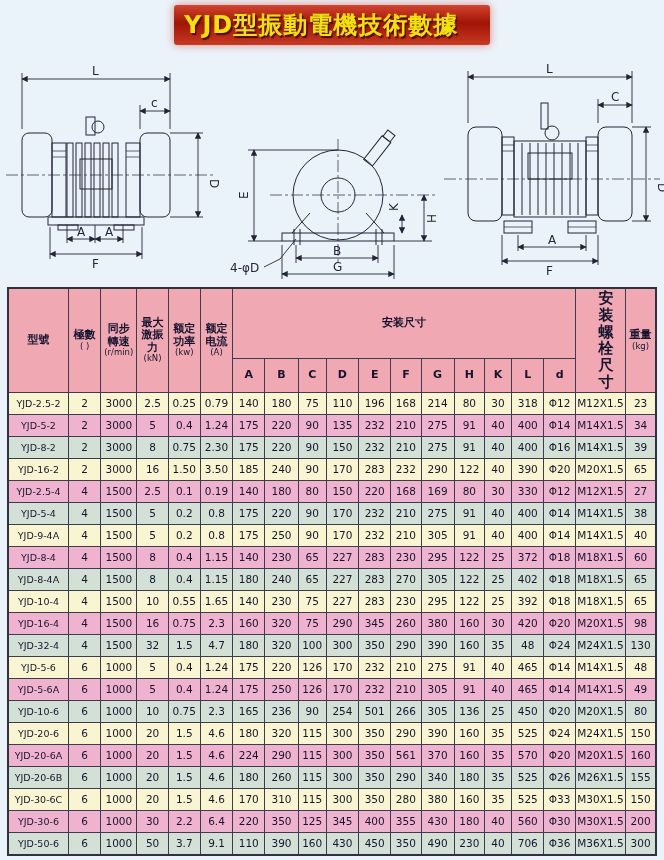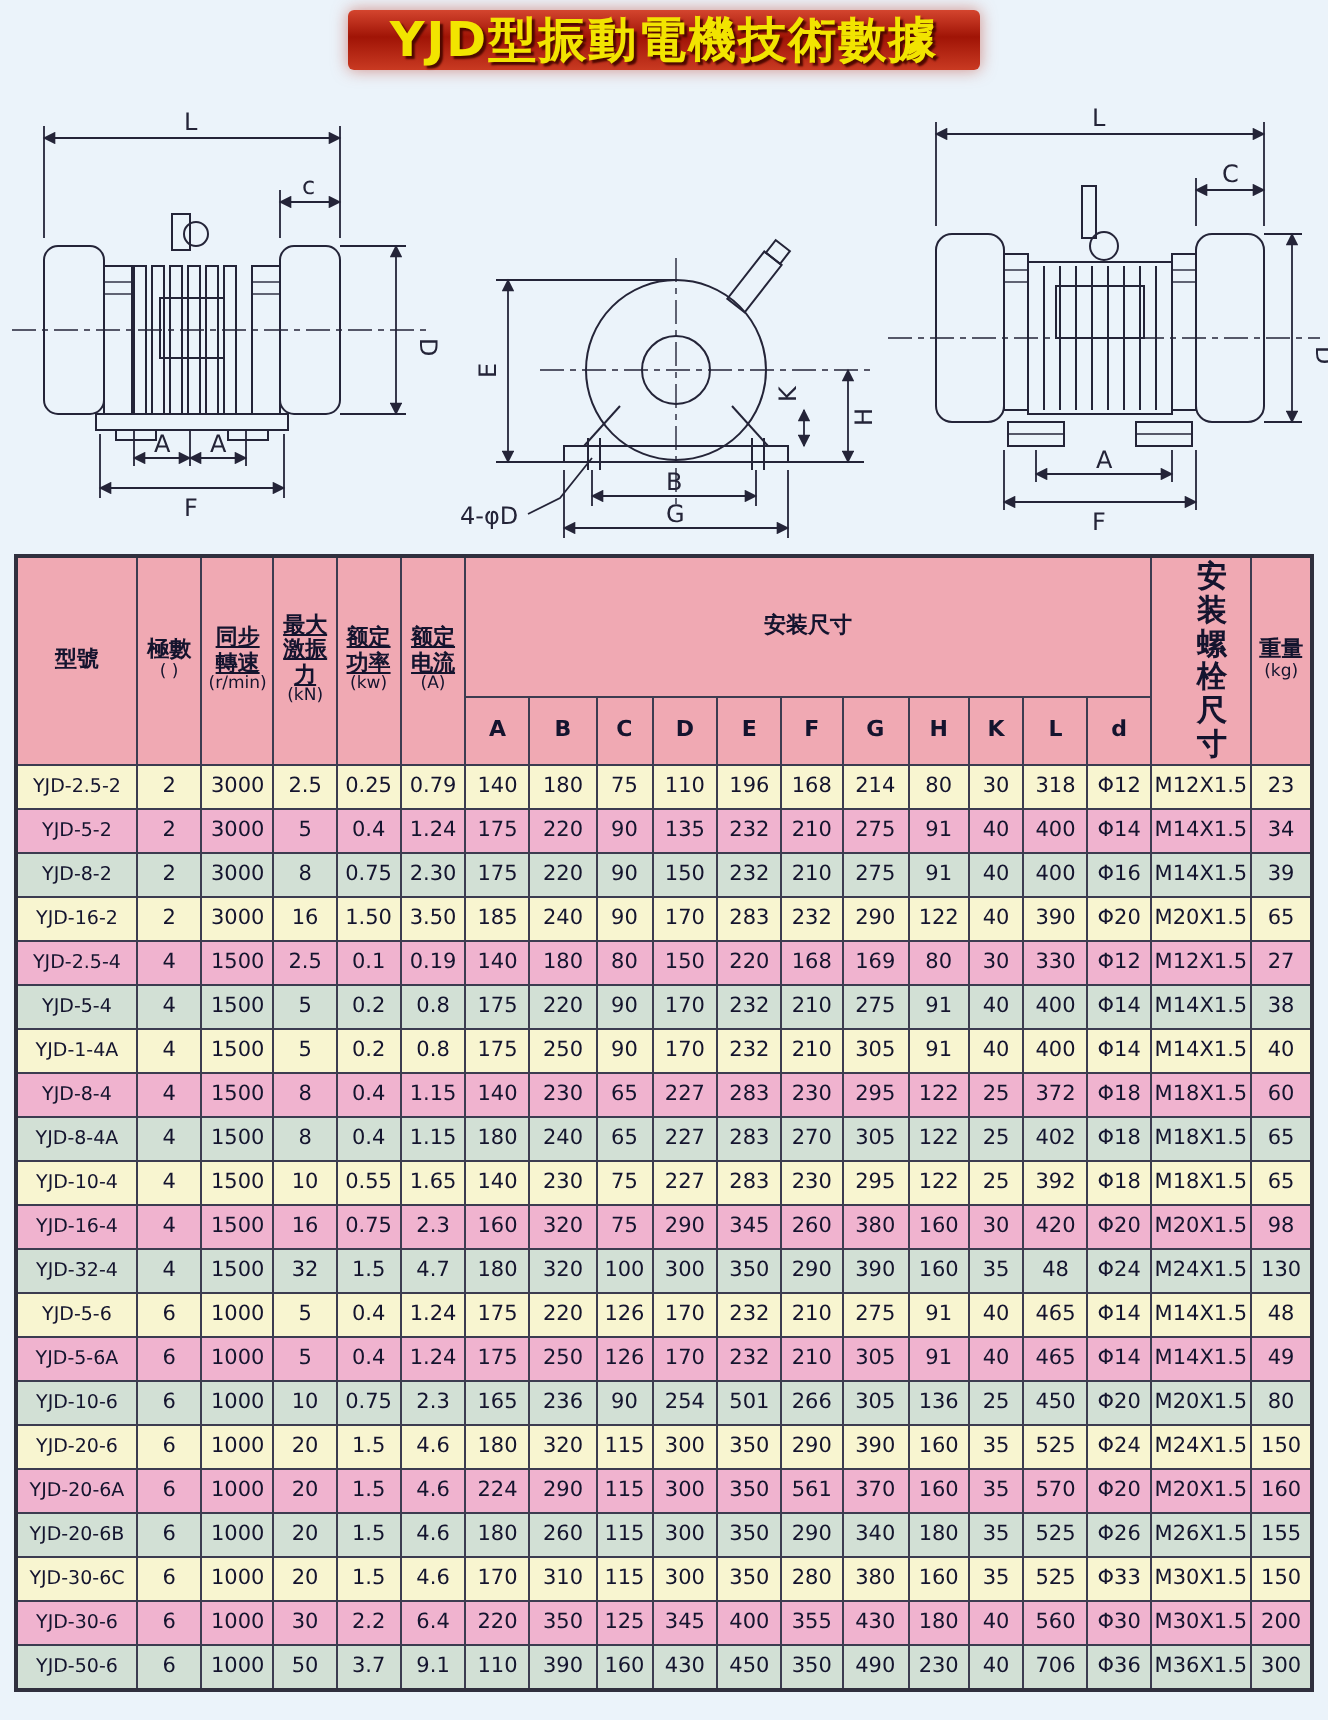--- a/index.html
+++ b/index.html
@@ -3,41 +3,41 @@
 <meta charset="utf-8">
 <style>
   html,body{margin:0;padding:0;}
   body{
     width:664px;height:860px;background:#ebf3fa;
     font-family:"DejaVu Sans","Liberation Sans",sans-serif;
     color:#14142e;overflow:hidden;
   }
   .title-wrap{display:flex;justify-content:center;padding-top:5px;}
   .title{
-    min-width:296px;height:30px;padding:0 10px;
-    display:flex;align-items:center;justify-content:center;
+    min-width:296px;height:40px;padding:0 10px;
+    display:flex;align-items:center;justify-content:flex-start;
     background:linear-gradient(180deg,#d4452e 0%,#a01406 45%,#c93a22 100%);
     border-radius:3px;box-shadow:0 0 8px rgba(190,60,40,.55);
   }
   .title span{
     color:#f2e400;font-weight:bold;font-size:24px;letter-spacing:1px;
     text-shadow:1.5px 1.5px 1px #4d0800;white-space:nowrap;
   }
   .diagrams{display:flex;justify-content:space-between;height:238px;padding:2px 0 0 0;}
   svg{display:block;}
   .dtxt{font-size:12px;fill:#242438;}
   .data-table{
     border-collapse:collapse;table-layout:fixed;width:650px;margin:2px auto 0;
     border:2px solid #30303e;
   }
   .data-table th,.data-table td{border:1px solid #3c3c50;text-align:center;padding:0;overflow:hidden;}
   .data-table thead th{background:#f0a9b3;font-weight:bold;font-size:11px;line-height:1.12;vertical-align:middle;padding:1px 0;}
   .letters th{height:20px;font-size:11px;}
   .unit{display:block;font-size:8.5px;font-weight:normal;}
-  .wrap2{display:inline-block;max-width:24px;word-break:break-all;text-decoration:underline;}
+  .wrap2{display:inline-block;max-width:24px;word-break:break-all;}
   .wrap3{display:inline-block;max-width:26px;word-break:break-all;font-size:15px;text-align:right;}
   .data-table tbody td{height:21px;font-size:10.5px;}
   .data-table tbody td:first-child{font-size:9.5px;}
   .row-yellow td{background:#f8f5d0;}
   .row-pink td{background:#f0b3cf;}
   .row-green td{background:#d2e0d5;}
 </style>
 </head>
 <body>
 
@@ -376,21 +376,21 @@
         <td>210</td>
         <td>275</td>
         <td>91</td>
         <td>40</td>
         <td>400</td>
         <td>Φ14</td>
         <td>M14X1.5</td>
         <td>38</td>
       </tr>
       <tr class="row-yellow">
-        <td>YJD-1-4A</td>
+        <td>YJD-9-4A</td>
         <td>4</td>
         <td>1500</td>
         <td>5</td>
         <td>0.2</td>
         <td>0.8</td>
         <td>175</td>
         <td>250</td>
         <td>90</td>
         <td>170</td>
         <td>232</td>

